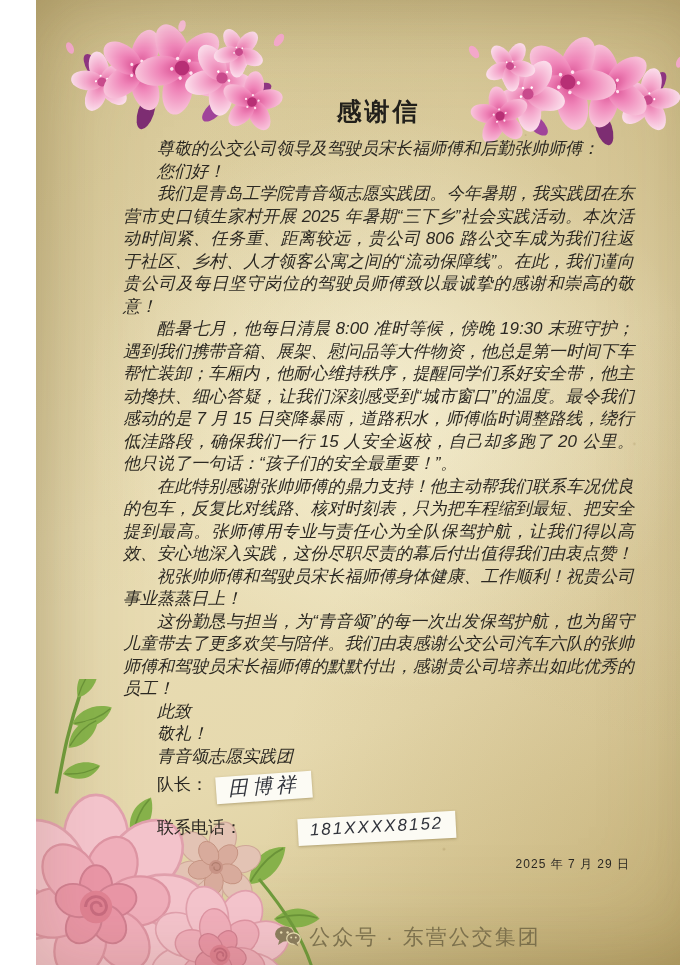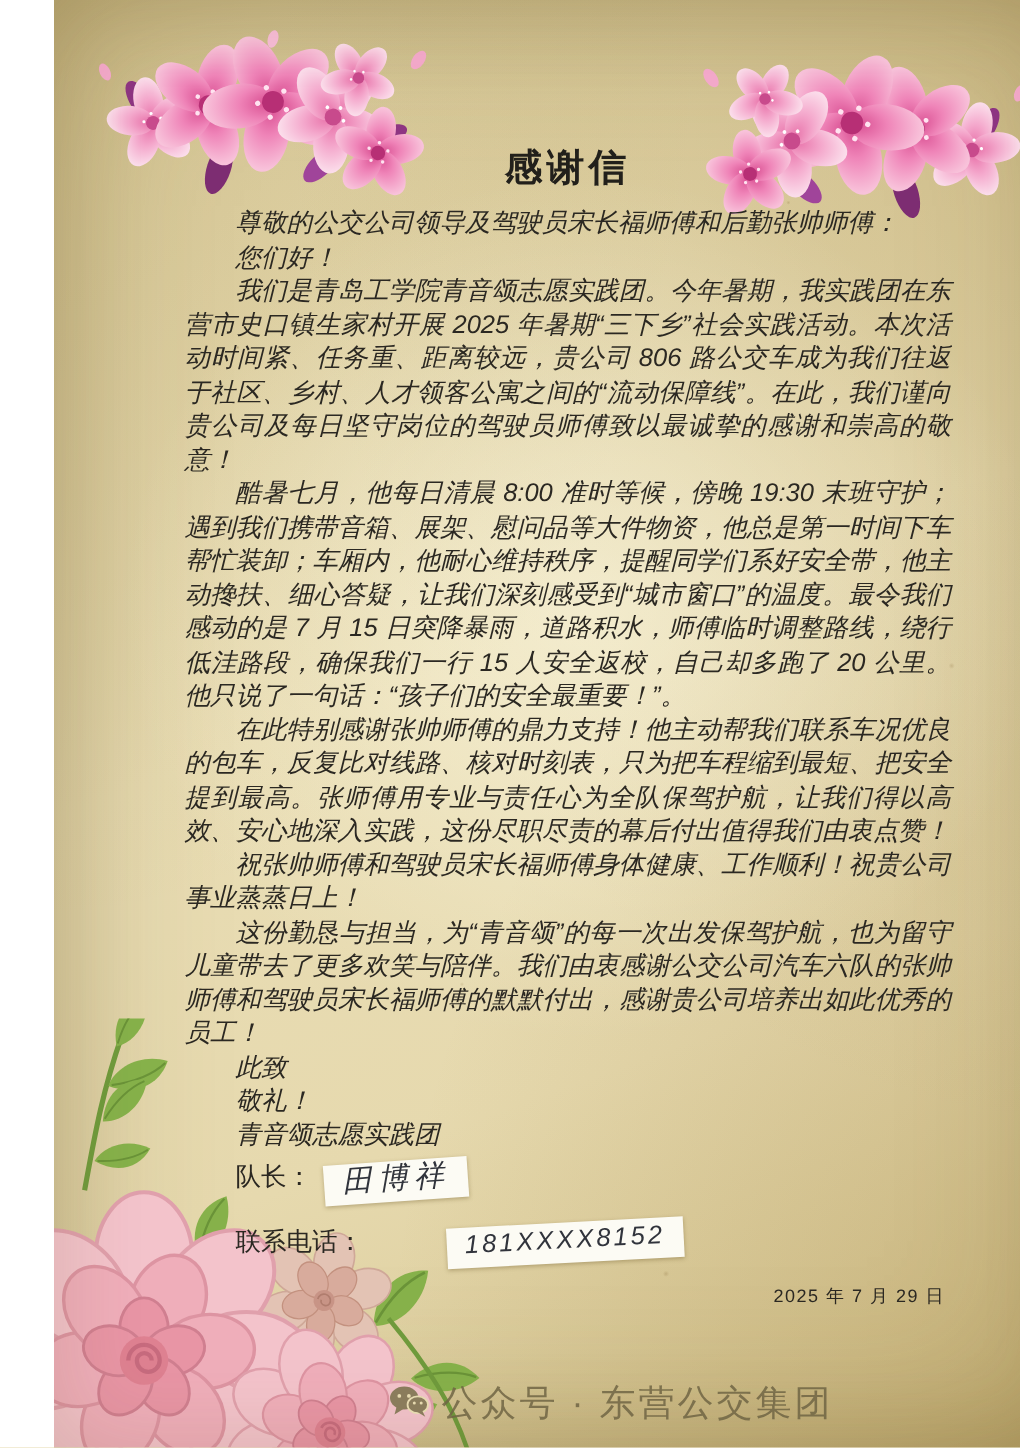--- a/index.html
+++ b/index.html
@@ -49,21 +49,21 @@
   .strip{display:inline-block;background:#fcfbf4;box-shadow:0 1px 3px rgba(90,70,20,.35);
     padding:1px 12px 3px 12px;margin-left:8px;transform:rotate(-4deg);
     font-size:20px;font-style:italic;letter-spacing:4px;color:#31343c;}
   .strip.phone-strip{transform:rotate(-3deg) translateY(-2px);letter-spacing:2px;
     font-size:17px;}
   .date-line{position:absolute;top:856px;right:86px;z-index:2;font-size:12px;
     color:#2b2822;letter-spacing:1px;}
   .footer{position:absolute;left:0;right:0;bottom:14px;z-index:2;display:flex;
     align-items:center;justify-content:center;transform:translateX(32px);
     gap:8px;color:rgba(112,101,68,.85);}
-  .footer-text{font-size:24px;letter-spacing:2px;}
+  .footer-text{font-size:21px;letter-spacing:2px;}
   .hiddefs{position:absolute;width:0;height:0;}
 </style>
 </head>
 <body>
 
 <svg class="hiddefs" aria-hidden="true">
   <defs>
     <radialGradient id="petalG" cx="50%" cy="88%" r="85%">
       <stop offset="0%" stop-color="#d94f92"></stop>
       <stop offset="45%" stop-color="#ef84b8"></stop>

